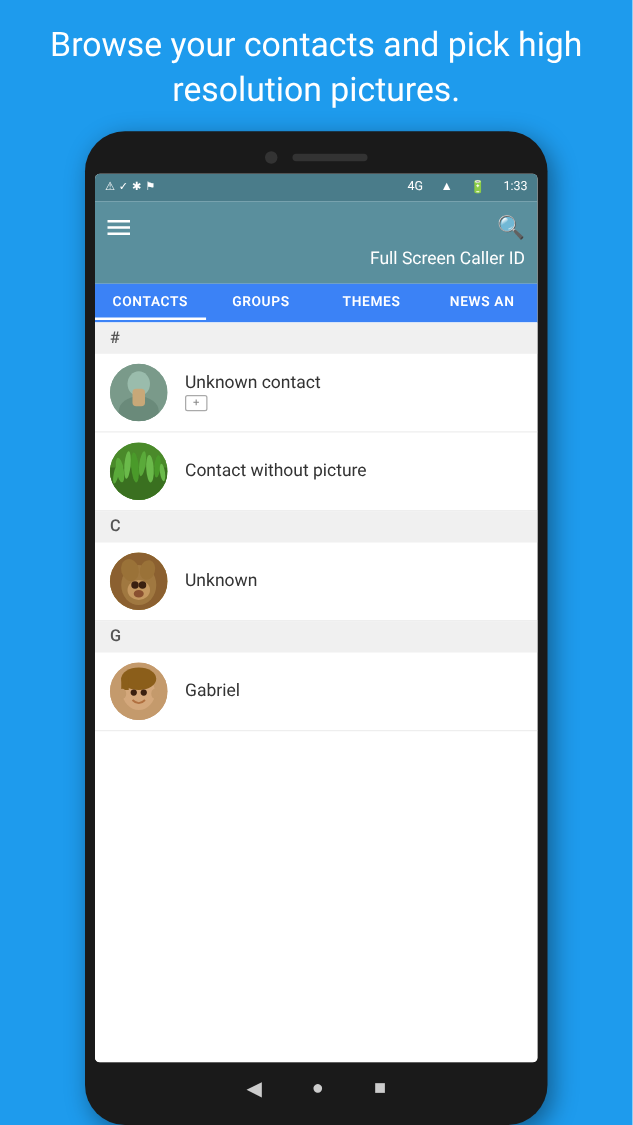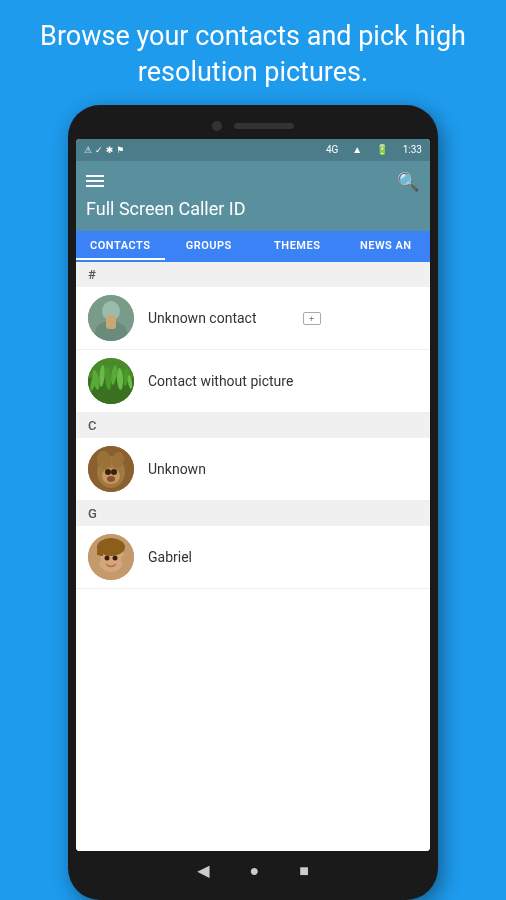--- a/index.html
+++ b/index.html
@@ -125,22 +125,22 @@
       background: white;
     }
 
     .search-icon-header {
       color: white;
       font-size: 18px;
     }
 
     .app-title {
       color: white;
-      text-align: left;
-      font-size: 18px;
+      text-align: right;
+      font-size: 14px;
       font-weight: 400;
       padding-bottom: 12px;
     }
 
     
     .tabs {
       display: flex;
       background: #3b82f6;
       border-bottom: 2px solid transparent;
     }
@@ -200,22 +200,21 @@
       margin-right: 14px;
       flex-shrink: 0;
       background: #ccc;
       display: flex;
       align-items: center;
       justify-content: center;
     }
 
     .contact-info {
       display: flex;
-      flex-direction: row;
-      gap: 46px;
+      flex-direction: column;
     }
 
     .contact-name {
       font-size: 14px;
       color: #333;
     }
 
     .contact-sub {
       font-size: 11px;
       color: #888;

